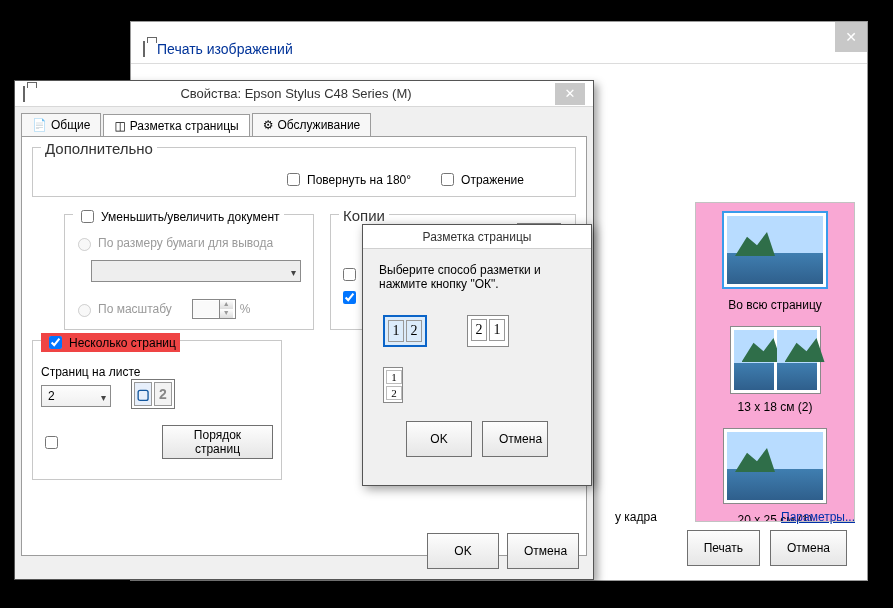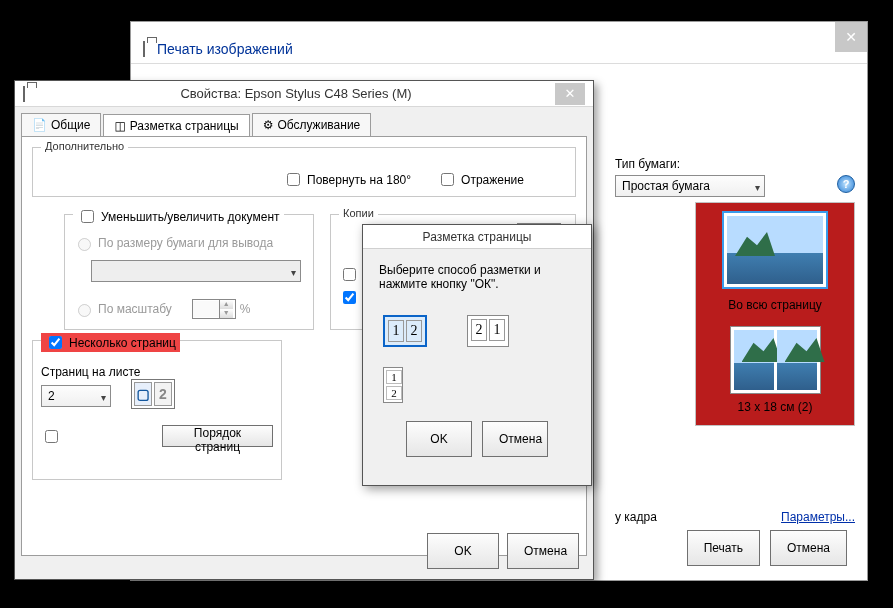--- a/index.html
+++ b/index.html
@@ -11,21 +11,21 @@
 .win-outer .titlebar .title { color: #003399; font-size: 14px; }
 .win-outer .close { position: absolute; right: 0; top: 0; width: 32px; height: 30px; background: #c8c8c8; color: #fff; display: flex; align-items: center; justify-content: center; font-size: 14px; }
 
 
 .right-panel { position: absolute; right: 12px; top: 135px; width: 240px; }
 .lbl { margin-bottom: 4px; display: block; }
 .combo { display: inline-block; border: 1px solid #8c8c8c; height: 22px; line-height: 20px; padding: 0 22px 0 6px; background: #fff linear-gradient(#fdfdfd,#f0f0f0); position: relative; }
 .combo::after { content: "▾"; position: absolute; right: 4px; top: 2px; font-size: 10px; color: #444; }
 .help-icon { width: 18px; height: 18px; border-radius: 50%; background: radial-gradient(#bfe3ff,#2a7fd4); border: 1px solid #1d5ea0; color: #fff; font-weight: bold; display: inline-flex; align-items: center; justify-content: center; font-size: 11px; }
 
-.thumbs { position: absolute; right: 12px; top: 180px; width: 160px; height: 224px; border: 1px solid #c2c2c2; padding: 8px; overflow: hidden; background: #b91c1c; }
+.thumbs { position: absolute; right: 12px; top: 180px; width: 160px; height: 320px; border: 1px solid #c2c2c2; padding: 8px; overflow: hidden; background: #f9a8d4; }
 .thumb-wrap { text-align: center; margin-bottom: 14px; }
 .thumb { border: 1px solid #8a8a8a; padding: 3px; display: inline-block; background: #fff; }
 .thumb.sel { border: 2px solid #3a9bec; }
 .landscape { width: 96px; height: 68px; background: linear-gradient(#b8dcff 0%, #b8dcff 55%, #3f7eb0 55%, #2f5f8c 100%); position: relative; }
 .landscape::before { content: ""; position: absolute; left: 8px; bottom: 28px; width: 40px; height: 24px; background: #2f6e49; clip-path: polygon(0 100%, 30% 20%, 55% 55%, 80% 0, 100% 100%); }
 .twin { display: flex; gap: 3px; }
 .twin .landscape { width: 40px; height: 60px; }
 .thumb-label { margin-top: 6px; }
 
 .footer-line { position: absolute; right: 12px; bottom: 56px; width: 240px; display: flex; justify-content: space-between; color: #000; }
@@ -41,21 +41,21 @@
 .dlg-props .close2 { width: 30px; height: 22px; background: #c8c8c8; color: #fff; text-align: center; line-height: 22px; font-size: 13px; }
 .printer-icon { width: 16px; height: 12px; border: 1px solid #666; background: #ddd; position: relative; }
 .printer-icon::before { content:""; position:absolute; top:-5px; left:3px; width:8px; height:5px; background:#fff; border:1px solid #666; border-bottom:none;}
 
 .tabs { display: flex; margin: 6px 6px 0 6px; }
 .tab { border: 1px solid #9c9c9c; border-bottom: none; background: #f7f7f7; padding: 4px 10px; margin-right: 2px; display: flex; align-items: center; gap: 4px; }
 .tab.active { background: #fff; position: relative; top: 1px; }
 .tab-body { border: 1px solid #9c9c9c; margin: 0 6px 6px 6px; background: #fff; height: 420px; position: relative; padding: 10px; }
 
 .group { border: 1px solid #c8c8c8; padding: 10px 8px 8px 8px; position: relative; }
-.group-title { position: absolute; top: -8px; left: 8px; background: #fff; padding: 0 4px; font-size: 11px; color: #333; }
+.group-title { position: absolute; top: -8px; left: 8px; background: #fff; padding: 0 4px; font-size: 15px; color: #333; }
 
 .chk { display: inline-flex; align-items: center; gap: 4px; }
 .chk input { width: 13px; height: 13px; }
 .radio { display: inline-flex; align-items: center; gap: 4px; color: #888; }
 .disabled { color: #9a9a9a; }
 
 .spinner { border: 1px solid #888; width: 44px; height: 20px; display: inline-flex; align-items: center; background: #fff; }
 .spinner input { border: none; width: 26px; text-align: center; font-size: 12px; }
 .spinner .arrows { width: 14px; display: flex; flex-direction: column; border-left: 1px solid #888; }
 .spinner .arrows span { height: 9px; font-size: 7px; text-align: center; line-height: 8px; background: linear-gradient(#fff,#ddd); }
@@ -82,25 +82,20 @@
 </head>
 <body>
 
 <div class="win-outer">
   <div class="titlebar">
     <span class="mini-icon"><span class="printer-icon"></span></span>
     <span class="title">Печать изображений</span>
   </div>
   <div class="close">✕</div>
 
-  <div class="right-panel">
-    <span class="lbl">Тип бумаги:</span>
-    <span class="combo" style="width:150px">Простая бумага</span>
-    <span class="help-icon" style="float:right">?</span>
-  </div>
 
   <div class="thumbs">
     <div class="thumb-wrap">
       <div class="thumb sel"><div class="landscape"></div></div>
       <div class="thumb-label">Во всю страницу</div>
     </div>
     <div class="thumb-wrap">
       <div class="thumb"><div class="twin">
             <div class="landscape"></div>
             <div class="landscape"></div>
@@ -221,21 +216,21 @@
         <span class="combo" style="width:70px">2</span>
         <span class="thumb2up">
             <span class="cell" style="color:#13579e">▢</span>
             <span class="cell" style="color:#888;background:#f3f3f3">2</span>
           </span>
       </div>
       <div style="display:flex; align-items:center; gap:14px; margin-top:16px;">
         <label class="chk" style="width:110px">
             <input type="checkbox" style="">
           </label>
-        <button class="btn" style="height:22px; padding:0 8px">Порядок страниц</button>
+        <button class="btn" style="height:34px; padding:0 8px">Порядок страниц</button>
       </div>
     </div>
   </div>
 
   <div class="props-buttons">
     <button class="btn" style="width:72px">OK</button>
     <button class="btn" style="width:72px">Отмена</button>
   </div>
 </div>
 

